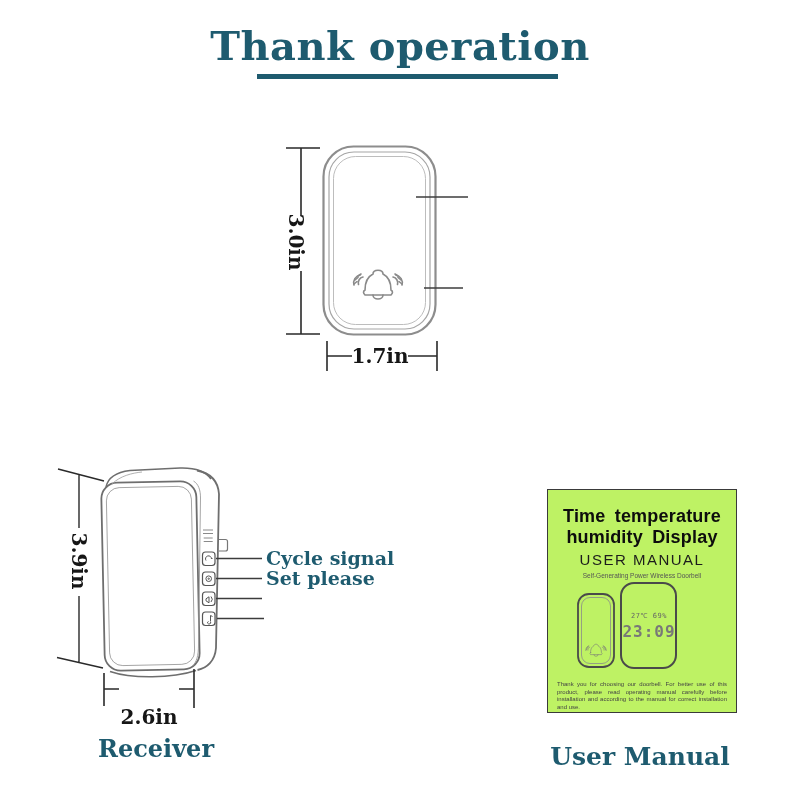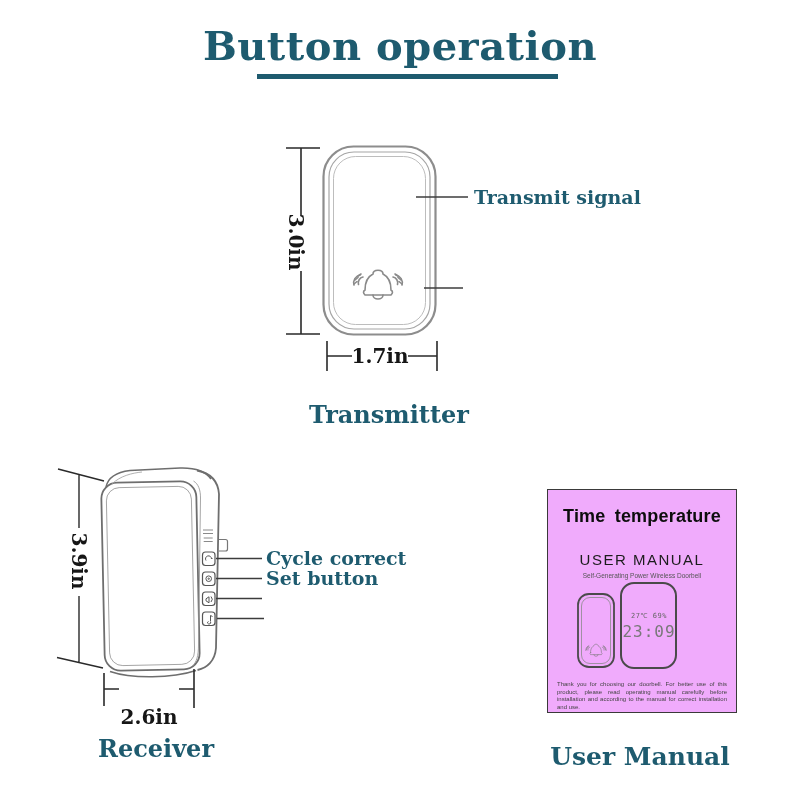--- a/index.html
+++ b/index.html
@@ -12,42 +12,43 @@
   .page-title{top:22px;left:0;width:800px;text-align:center;font-size:40px;font-weight:bold;letter-spacing:.5px;}
   .title-underline{left:257px;top:74px;width:301px;height:5px;background:#1e5b6f;}
   .callout{font-size:19px;font-weight:bold;}
   .dim{font-size:20px;font-weight:bold;color:#161616;}
   .vdim{transform:translate(-50%,-50%) rotate(90deg);}
   .hdim{transform:translateX(-50%);}
   .caption{font-size:24px;font-weight:bold;transform:translateX(-50%);}
   .art{position:absolute;left:0;top:0;pointer-events:none;}
   .manual-box{
     position:absolute;left:547px;top:489px;width:190px;height:224px;
-    border:1.5px solid #3a3a3a;background:#f0abfc;box-sizing:border-box;
+    border:1.5px solid #3a3a3a;background:#bef264;box-sizing:border-box;
     font-family:"Liberation Sans","DejaVu Sans",sans-serif;
   }
   .manual-box .c{position:absolute;left:0;right:0;text-align:center;white-space:nowrap;}
   .m-title{font-size:18px;font-weight:bold;color:#0d0d0d;word-spacing:4px;letter-spacing:.2px;}
   .m-heading{font-size:15px;color:#1c1c1c;letter-spacing:1.5px;}
   .m-tagline{font-size:6.5px;color:#555;}
   .m-note{
     position:absolute;left:9px;right:9px;top:191px;text-align:justify;white-space:normal;
     font-size:6px;line-height:7.5px;color:#444;
   }
   .lcd{font-family:"DejaVu Sans Mono","Liberation Mono",monospace;transform:translateX(-50%);margin-top:12px;}
   .lcd-top{font-size:7px;color:#666;letter-spacing:.5px;}
-  .lcd-time{font-size:16px;font-weight:normal;color:#787878;letter-spacing:1px;}
+  .lcd-time{font-size:16px;font-weight:bold;color:#787878;letter-spacing:1px;}
 </style>
 </head>
 <body>
 
 <div class="canvas">
 
   <div class="manual-box">
     <div class="c m-title" style="top:16px">Time temperature</div>
+    <div class="c m-title" style="top:37px">humidity Display</div>
     <div class="c m-heading" style="top:61px">USER MANUAL</div>
     <div class="c m-tagline" style="top:82px">Self-Generating Power Wireless Doorbell</div>
     <div class="m-note">Thank you for choosing our doorbell. For better use of this product, please read operating manual carefully before installation and according to the manual for correct installation and use.</div>
   </div>
 
   <svg class="art" width="800" height="800" viewBox="0 0 800 800">
     <defs>
       <g id="bell-shape" fill="none" stroke-linecap="round">
         <path d="M -13,6 C -13,-4 -9,-8 -5,-10 C -5,-15 5,-15 5,-10 C 9,-8 13,-4 13,6 Q 16,8 13,11 L -13,11 Q -16,8 -13,6 Z"></path>
         <path d="M -5,11 a 5,4 0 0 0 10,0"></path>
@@ -131,31 +132,29 @@
         <g stroke="#777" stroke-width="1.4">
           <use href="#bell-shape" transform="translate(596,650) scale(0.42)"></use>
         </g>
       </g>
       <g>
         <rect x="621" y="583" width="55" height="85" rx="13" stroke="#4a4a4a" stroke-width="2"></rect>
       </g>
     </g>
   </svg>
 
-  <div class="abs page-title teal">Button operation</div>
+  <div class="abs page-title teal">Thank operation</div>
   <div class="abs title-underline"></div>
 
   <div class="abs dim vdim" style="left:296px;top:242px">3.0in</div>
-  <div class="abs callout teal" style="left:474px;top:186px">Transmit signal</div>
   <div class="abs dim hdim" style="left:380px;top:344px">1.7in</div>
-  <div class="abs caption teal" style="left:389px;top:400px">Transmitter</div>
 
   <div class="abs dim vdim" style="left:79px;top:561px">3.9in</div>
-  <div class="abs callout teal" style="left:266px;top:547px">Cycle correct</div>
-  <div class="abs callout teal" style="left:266px;top:567px">Set button</div>
+  <div class="abs callout teal" style="left:266px;top:547px">Cycle signal</div>
+  <div class="abs callout teal" style="left:266px;top:567px">Set please</div>
   <div class="abs dim hdim" style="left:149px;top:705px">2.6in</div>
   <div class="abs caption teal" style="left:156px;top:734px">Receiver</div>
 
   <div class="abs lcd lcd-top" style="left:649px;top:599px">27℃ 69%</div>
   <div class="abs lcd lcd-time" style="left:649px;top:610px">23:09</div>
   <div class="abs caption teal" style="left:640px;top:742px;font-size:25px">User Manual</div>
 
 </div>
 
 </body></html>

